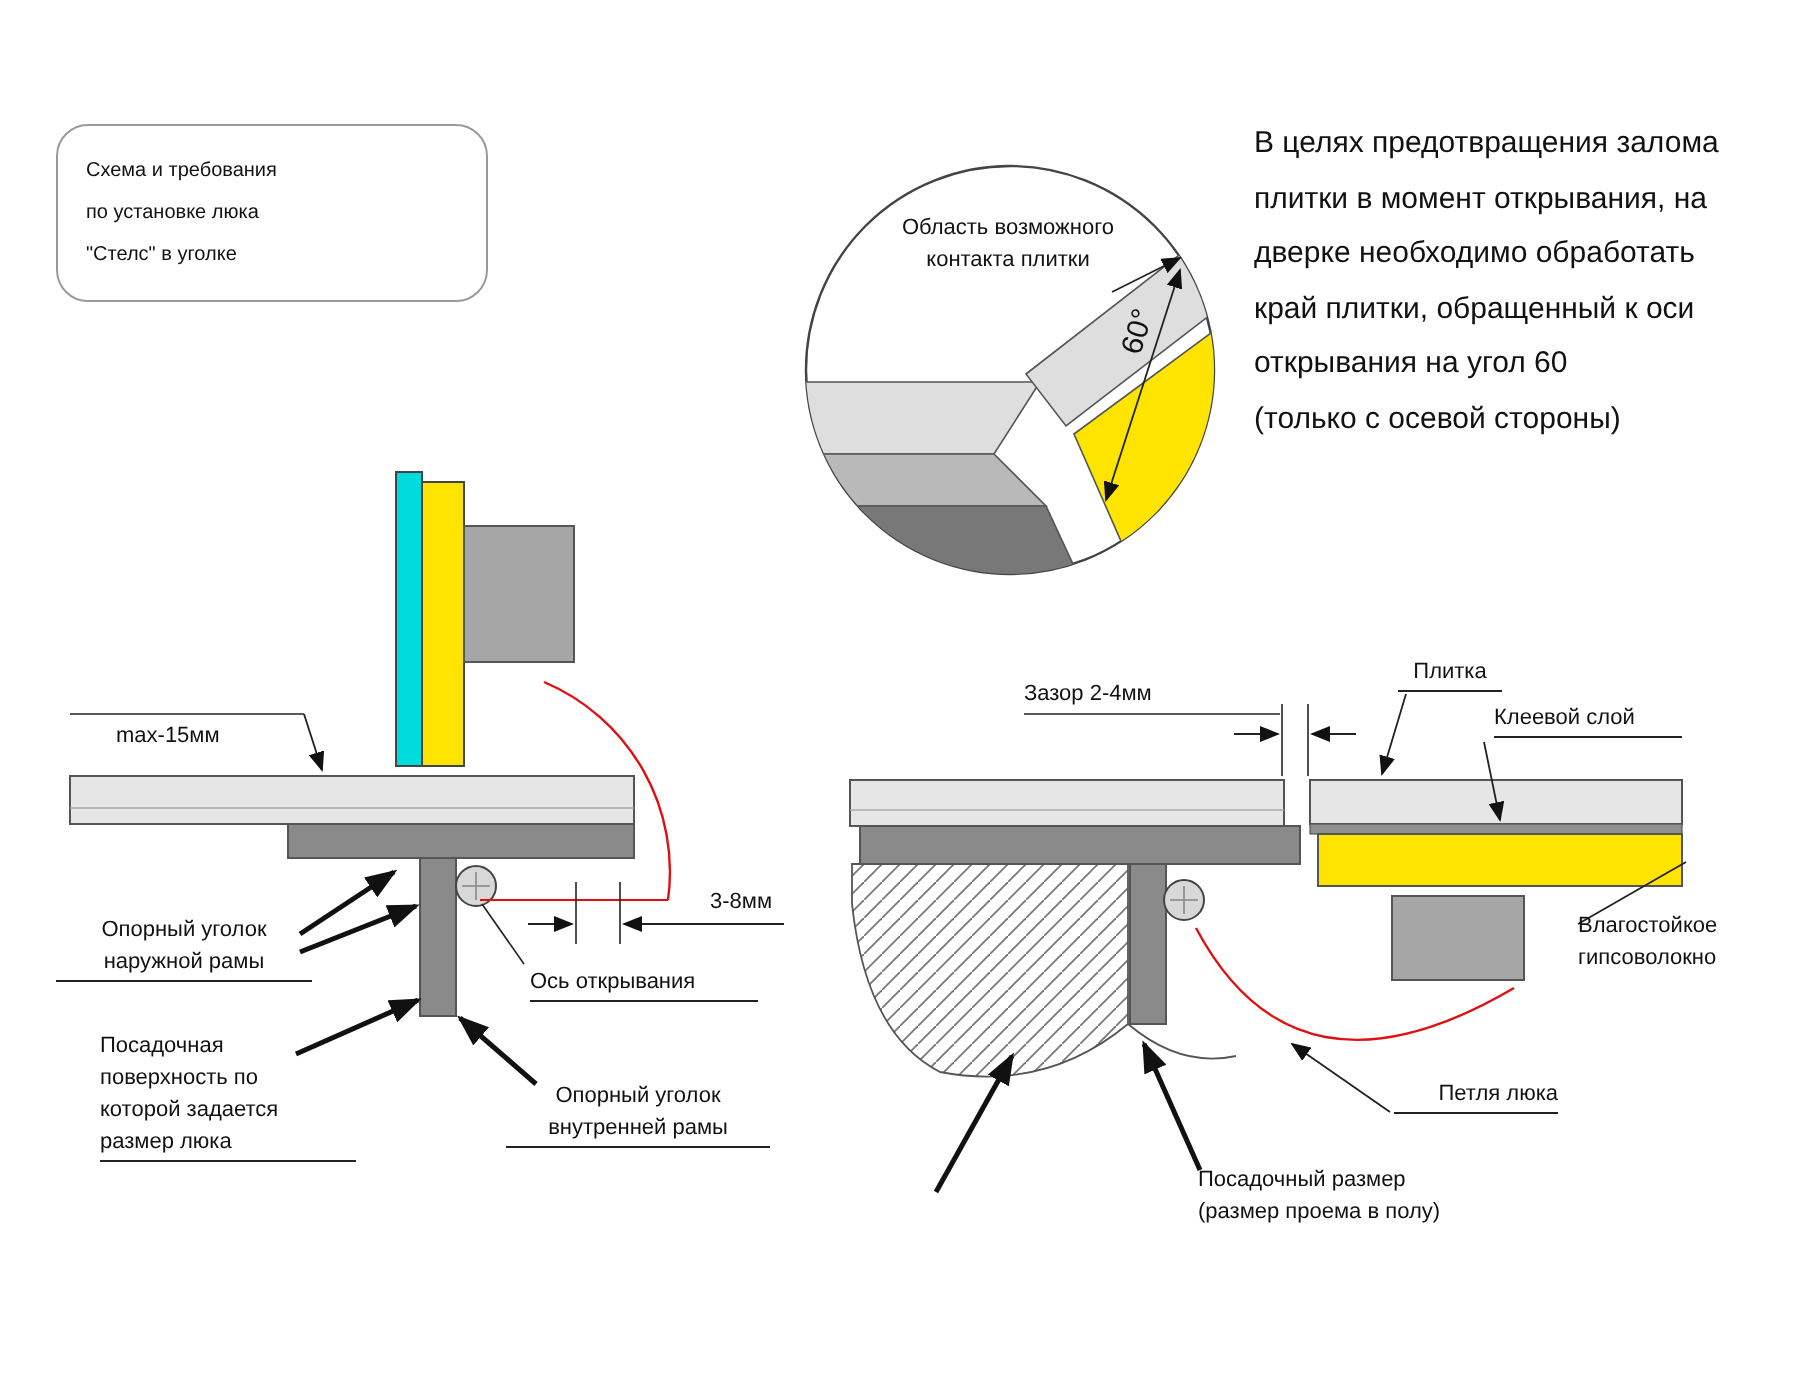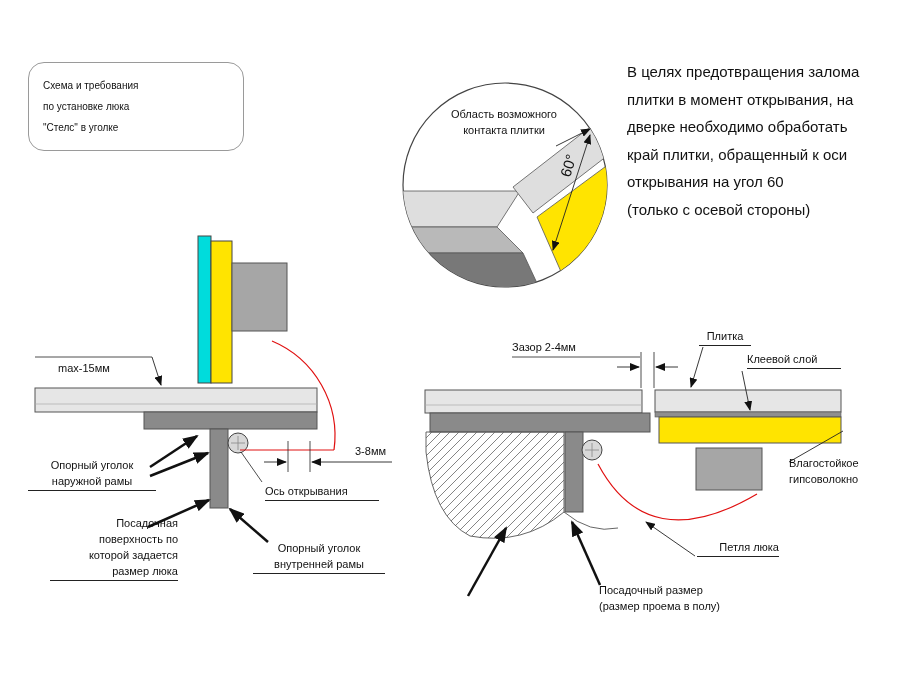--- a/index.html
+++ b/index.html
@@ -7,21 +7,21 @@
          font-family:"Liberation Sans",sans-serif;color:#111;}
   svg{position:absolute;left:0;top:0;font-family:"Liberation Sans",sans-serif;}
   .lbl{position:absolute;font-size:11px;line-height:16px;color:#111;white-space:pre-line;}
   .u{border-bottom:1px solid #222;padding-bottom:1px;}
   #title-box{left:28px;top:62px;width:186px;padding:12px 14px;border:1px solid #9a9a9a;
              border-radius:16px;font-size:10px;line-height:21px;}
   #note{left:627px;top:58px;width:268px;font-size:15px;line-height:27.5px;}
   #detail-label{left:420px;top:106px;width:168px;text-align:center;}
   #lbl-max{left:58px;top:360px;text-align:center;}
   #lbl-outer{left:28px;top:457px;width:128px;text-align:center;}
-  #lbl-seat-surface{left:50px;top:515px;width:128px;text-align:right;}
+  #lbl-seat-surface{left:50px;top:515px;width:128px;text-align:left;}
   #lbl-axis{left:251px;top:483px;width:114px;margin-left:14px;}
   #lbl-inner{left:253px;top:540px;width:132px;text-align:center;}
   #lbl-dim38{left:331px;top:443px;margin-left:24px;}
   #lbl-gap{left:512px;top:339px;}
   #lbl-tile{left:699px;top:328px;width:52px;text-align:center;}
   #lbl-glue{left:747px;top:351px;width:94px;}
   #lbl-gypsum{left:789px;top:455px;width:112px;}
   #lbl-hinge{left:697px;top:539px;width:82px;text-align:right;}
   #lbl-floor{left:307px;top:583px;width:160px;}
   #lbl-seat-size{left:599px;top:582px;width:190px;}

